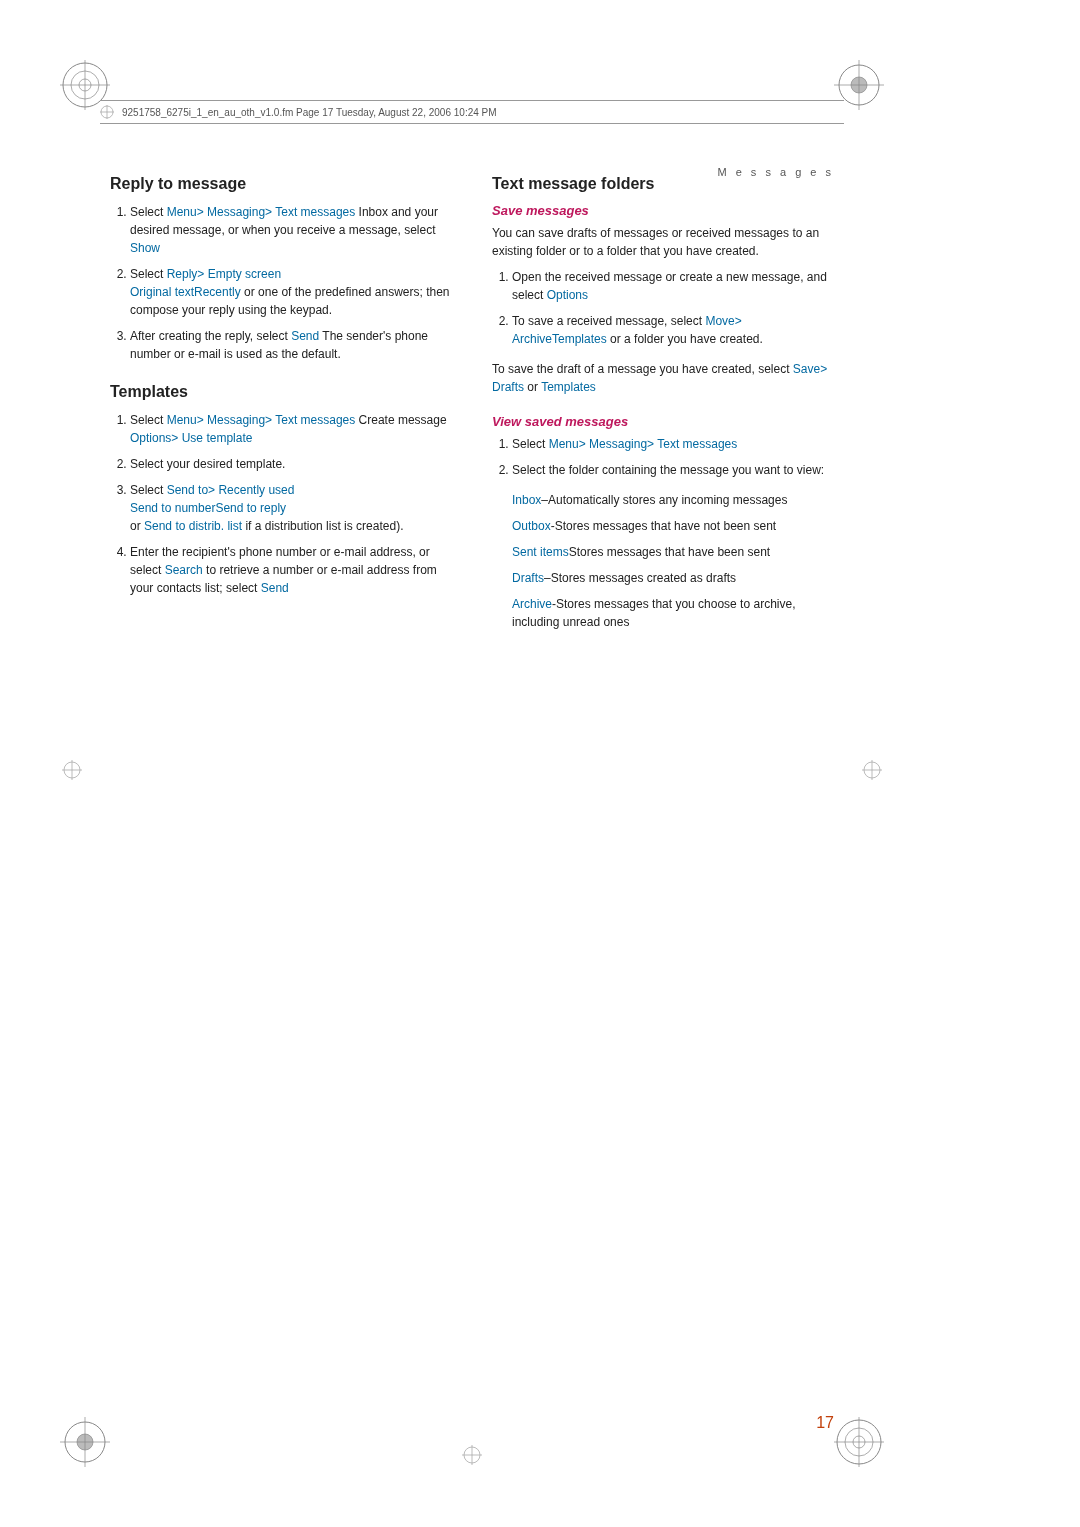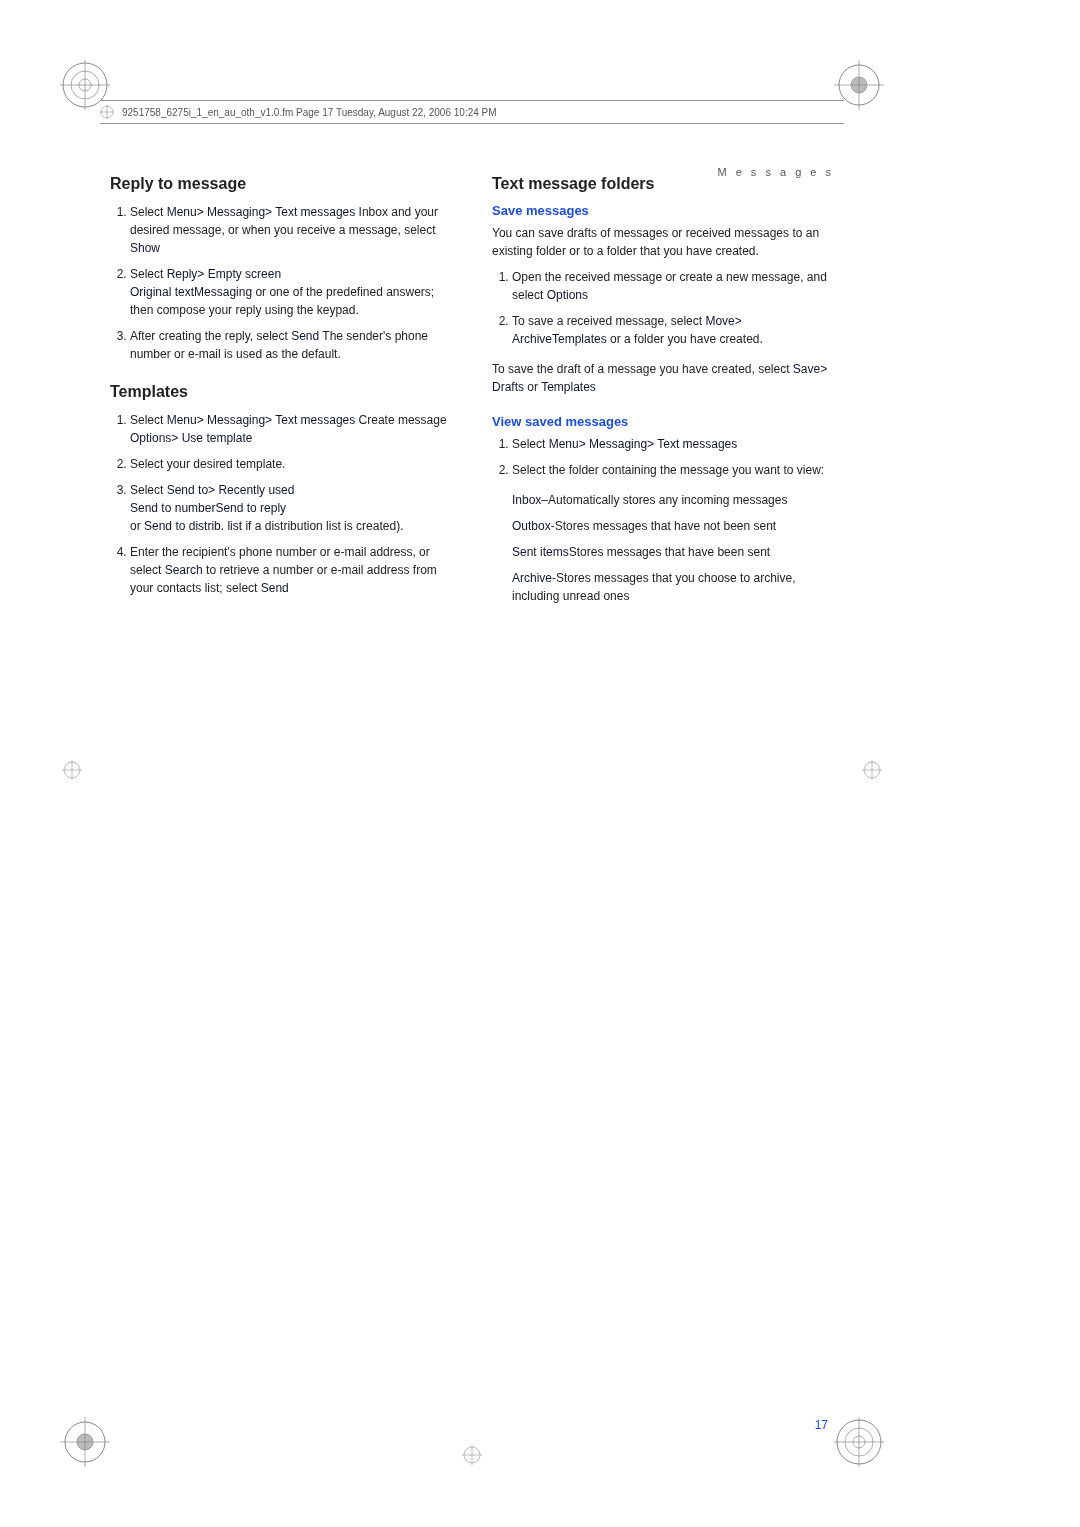--- a/index.html
+++ b/index.html
@@ -104,23 +104,24 @@
       font-weight: bold;
       color: #222;
       margin-bottom: 10px;
       margin-top: 0;
     }
 
     h3 {
       font-family: Arial, sans-serif;
       font-size: 13px;
       font-weight: bold;
-      color: #1d4ed8;
+      color: #be185d;
       margin-bottom: 6px;
       margin-top: 9px;
+      font-style: italic;
     }
 
     
     ol {
       padding-left: 20px;
       margin-bottom: 12px;
     }
 
     ol li {
       font-family: Arial, sans-serif;
@@ -133,41 +134,41 @@
     p {
       font-family: Arial, sans-serif;
       font-size: 12px;
       color: #222;
       margin-bottom: 8px;
       line-height: 1.5;
     }
 
     
     .link-text {
-      color: #0f172a;
+      color: #0369a1;
     }
 
     
     .section-block {
       margin-bottom: 20px;
     }
 
     
     .subsection {
       margin-bottom: 18px;
     }
 
     
     .page-number {
       position: absolute;
       bottom: 95px;
-      right: 116px;
-      font-family: Arial, sans-serif;
-      font-size: 12px;
-      color: #1d4ed8;
+      right: 110px;
+      font-family: Arial, sans-serif;
+      font-size: 16px;
+      color: #c2410c;
     }
 
   </style>
 </head>
 <body>
 
 <div class="page">
 
   <div class="corner-decoration corner-tl">
     <svg viewBox="0 0 50 50" xmlns="http://www.w3.org/2000/svg">
@@ -247,21 +248,21 @@
     <div class="left-column">
 
       <div class="section-block">
         <h2>Reply to message</h2>
         <ol>
           <li>
             Select <span class="link-text">Menu&gt; Messaging&gt; Text messages</span> Inbox and your desired message, or when you receive a message, select <span class="link-text">Show</span>
           </li>
           <li>
             Select <span class="link-text">Reply&gt; Empty screen</span><br>
-            <span class="link-text">Original text</span><span class="link-text">Messaging</span> or one of the predefined answers; then compose your reply using the keypad.
+            <span class="link-text">Original text</span><span class="link-text">Recently</span> or one of the predefined answers; then compose your reply using the keypad.
           </li>
           <li>
             After creating the reply, select <span class="link-text">Send</span> The sender's phone number or e-mail is used as the default.
           </li>
         </ol>
       </div>
 
       <div class="section-block">
         <h2>Templates</h2>
         <ol>
@@ -320,20 +321,23 @@
           <p>
             <span class="link-text">Inbox</span>–Automatically stores any incoming messages
           </p>
           <p>
             <span class="link-text">Outbox</span>-Stores messages that have not been sent
           </p>
           <p>
             <span class="link-text">Sent items</span>Stores messages that have been sent
           </p>
           <p>
+            <span class="link-text">Drafts</span>–Stores messages created as drafts
+          </p>
+          <p>
             <span class="link-text">Archive</span>-Stores messages that you choose to archive, including unread ones
           </p>
         </div>
       </div>
 
     </div>
 
   </div>
 
   <div class="page-number">17</div>

